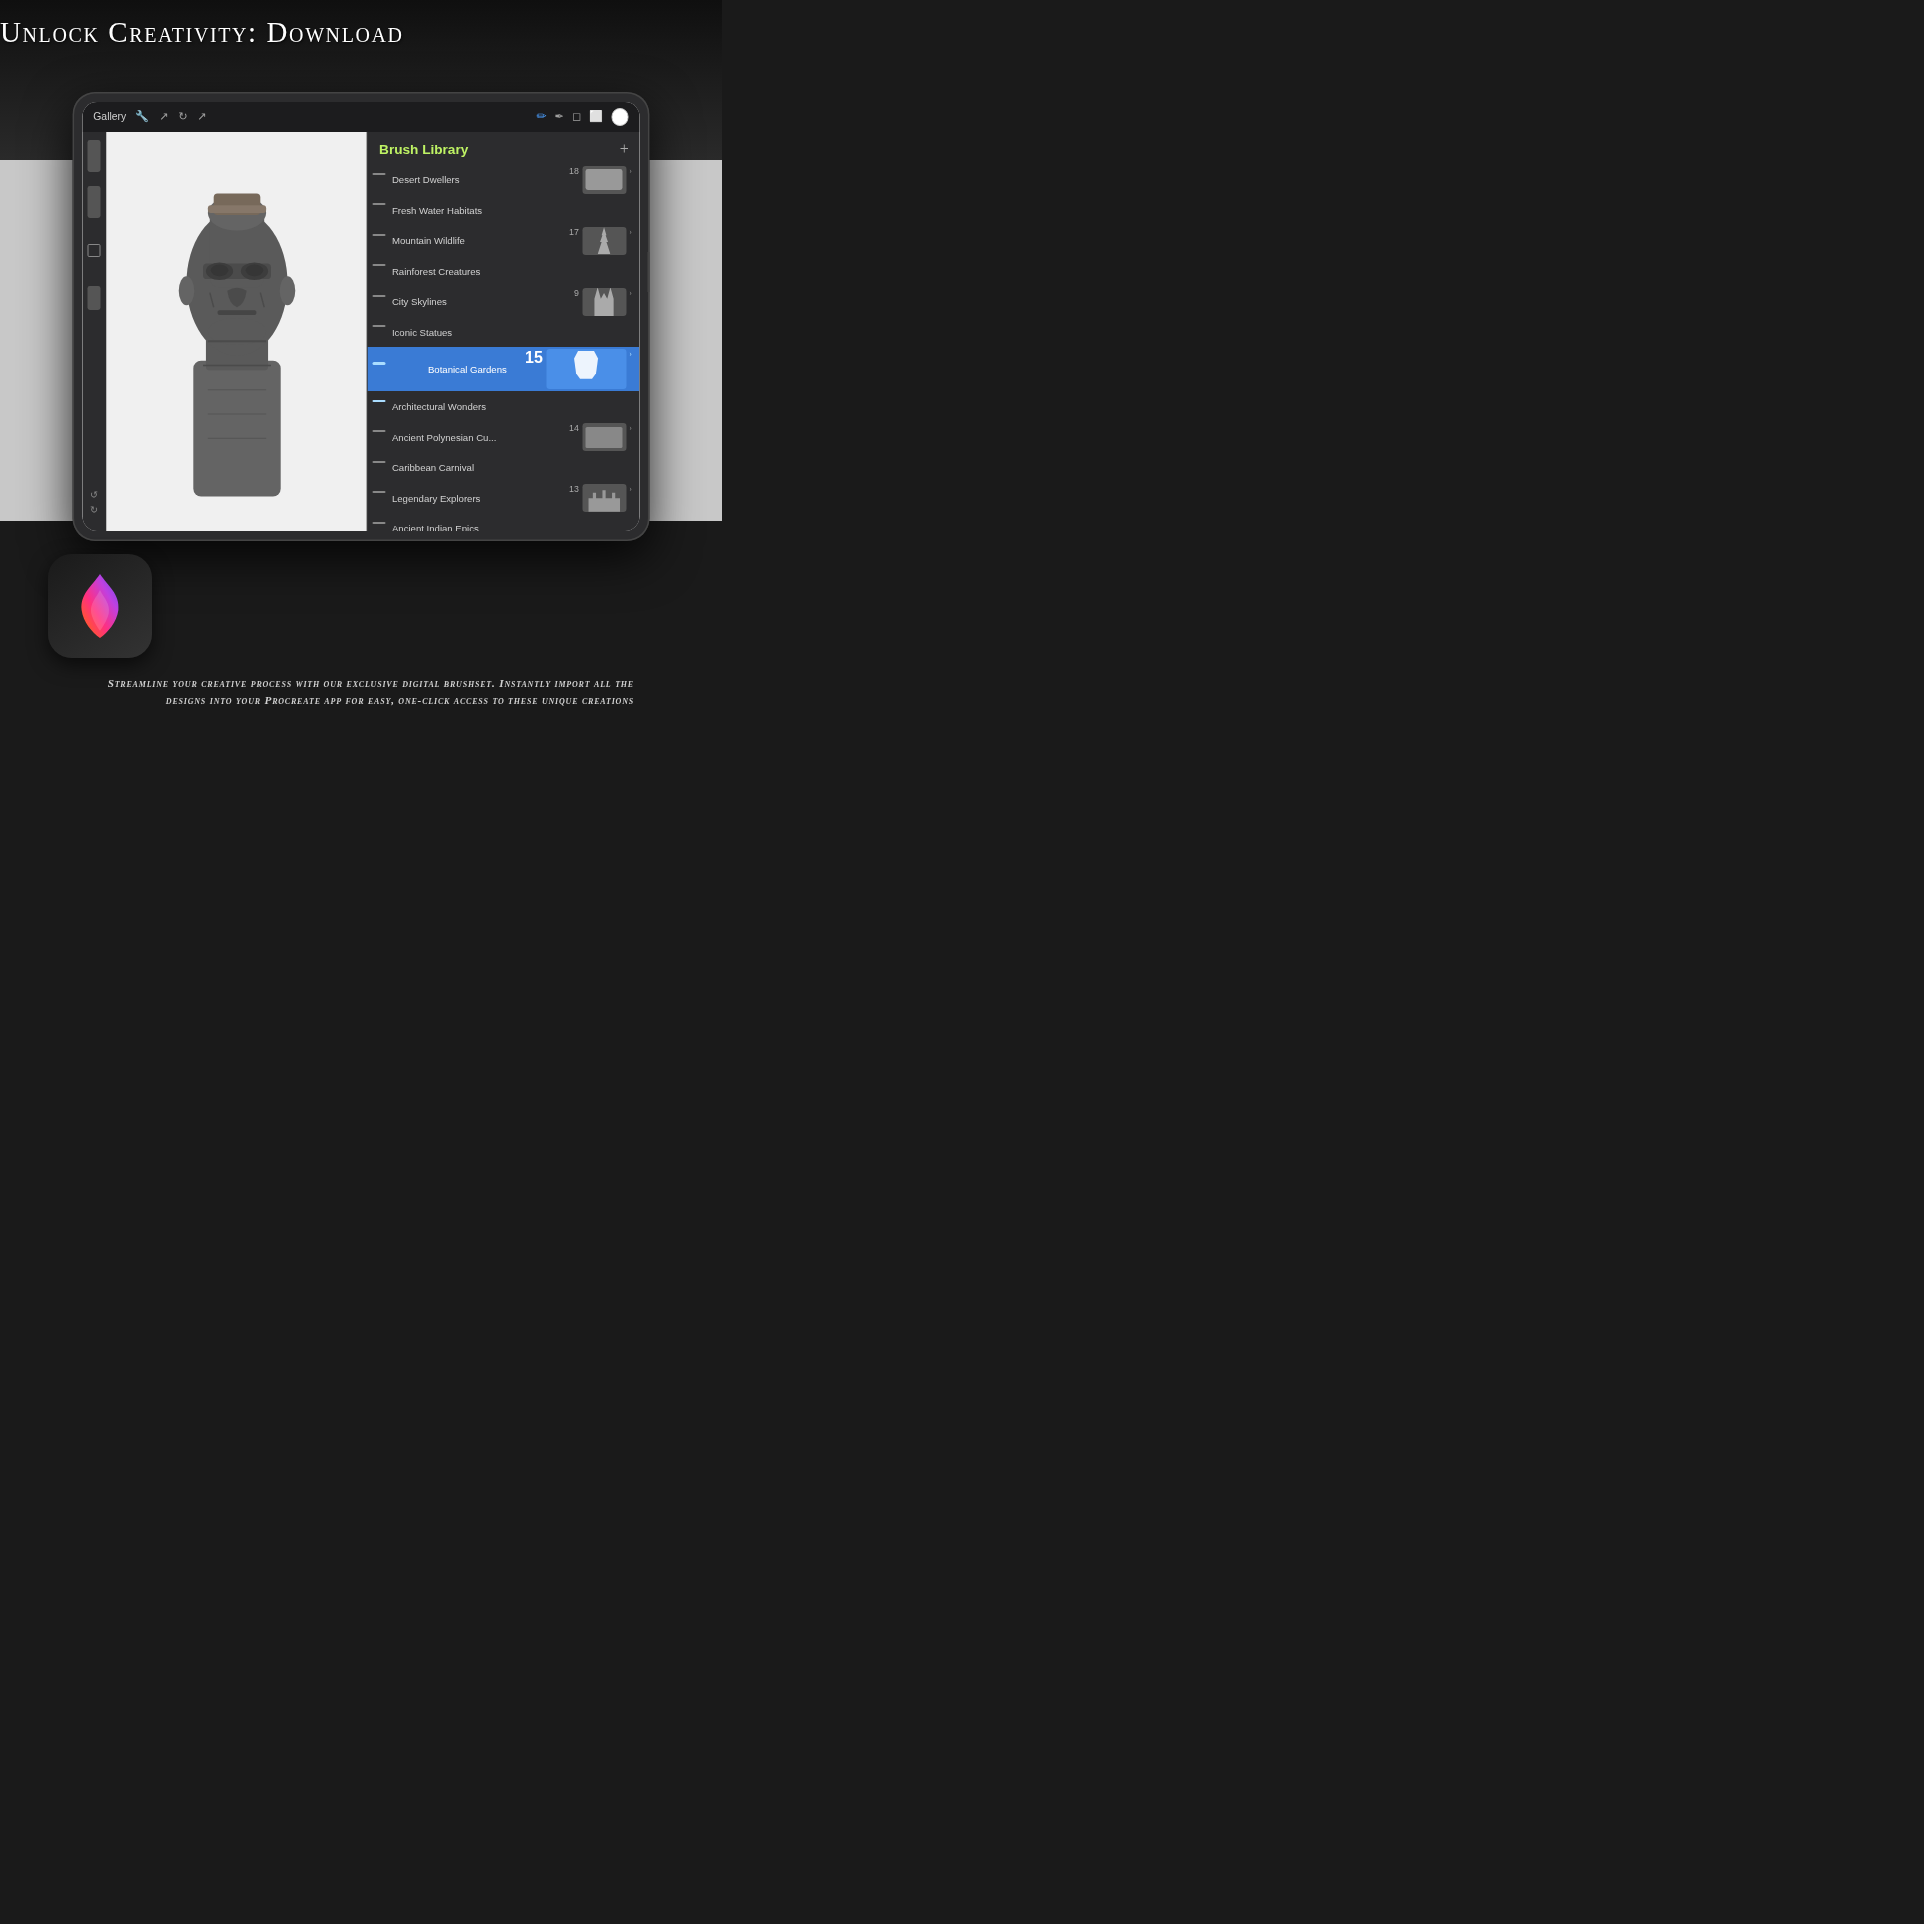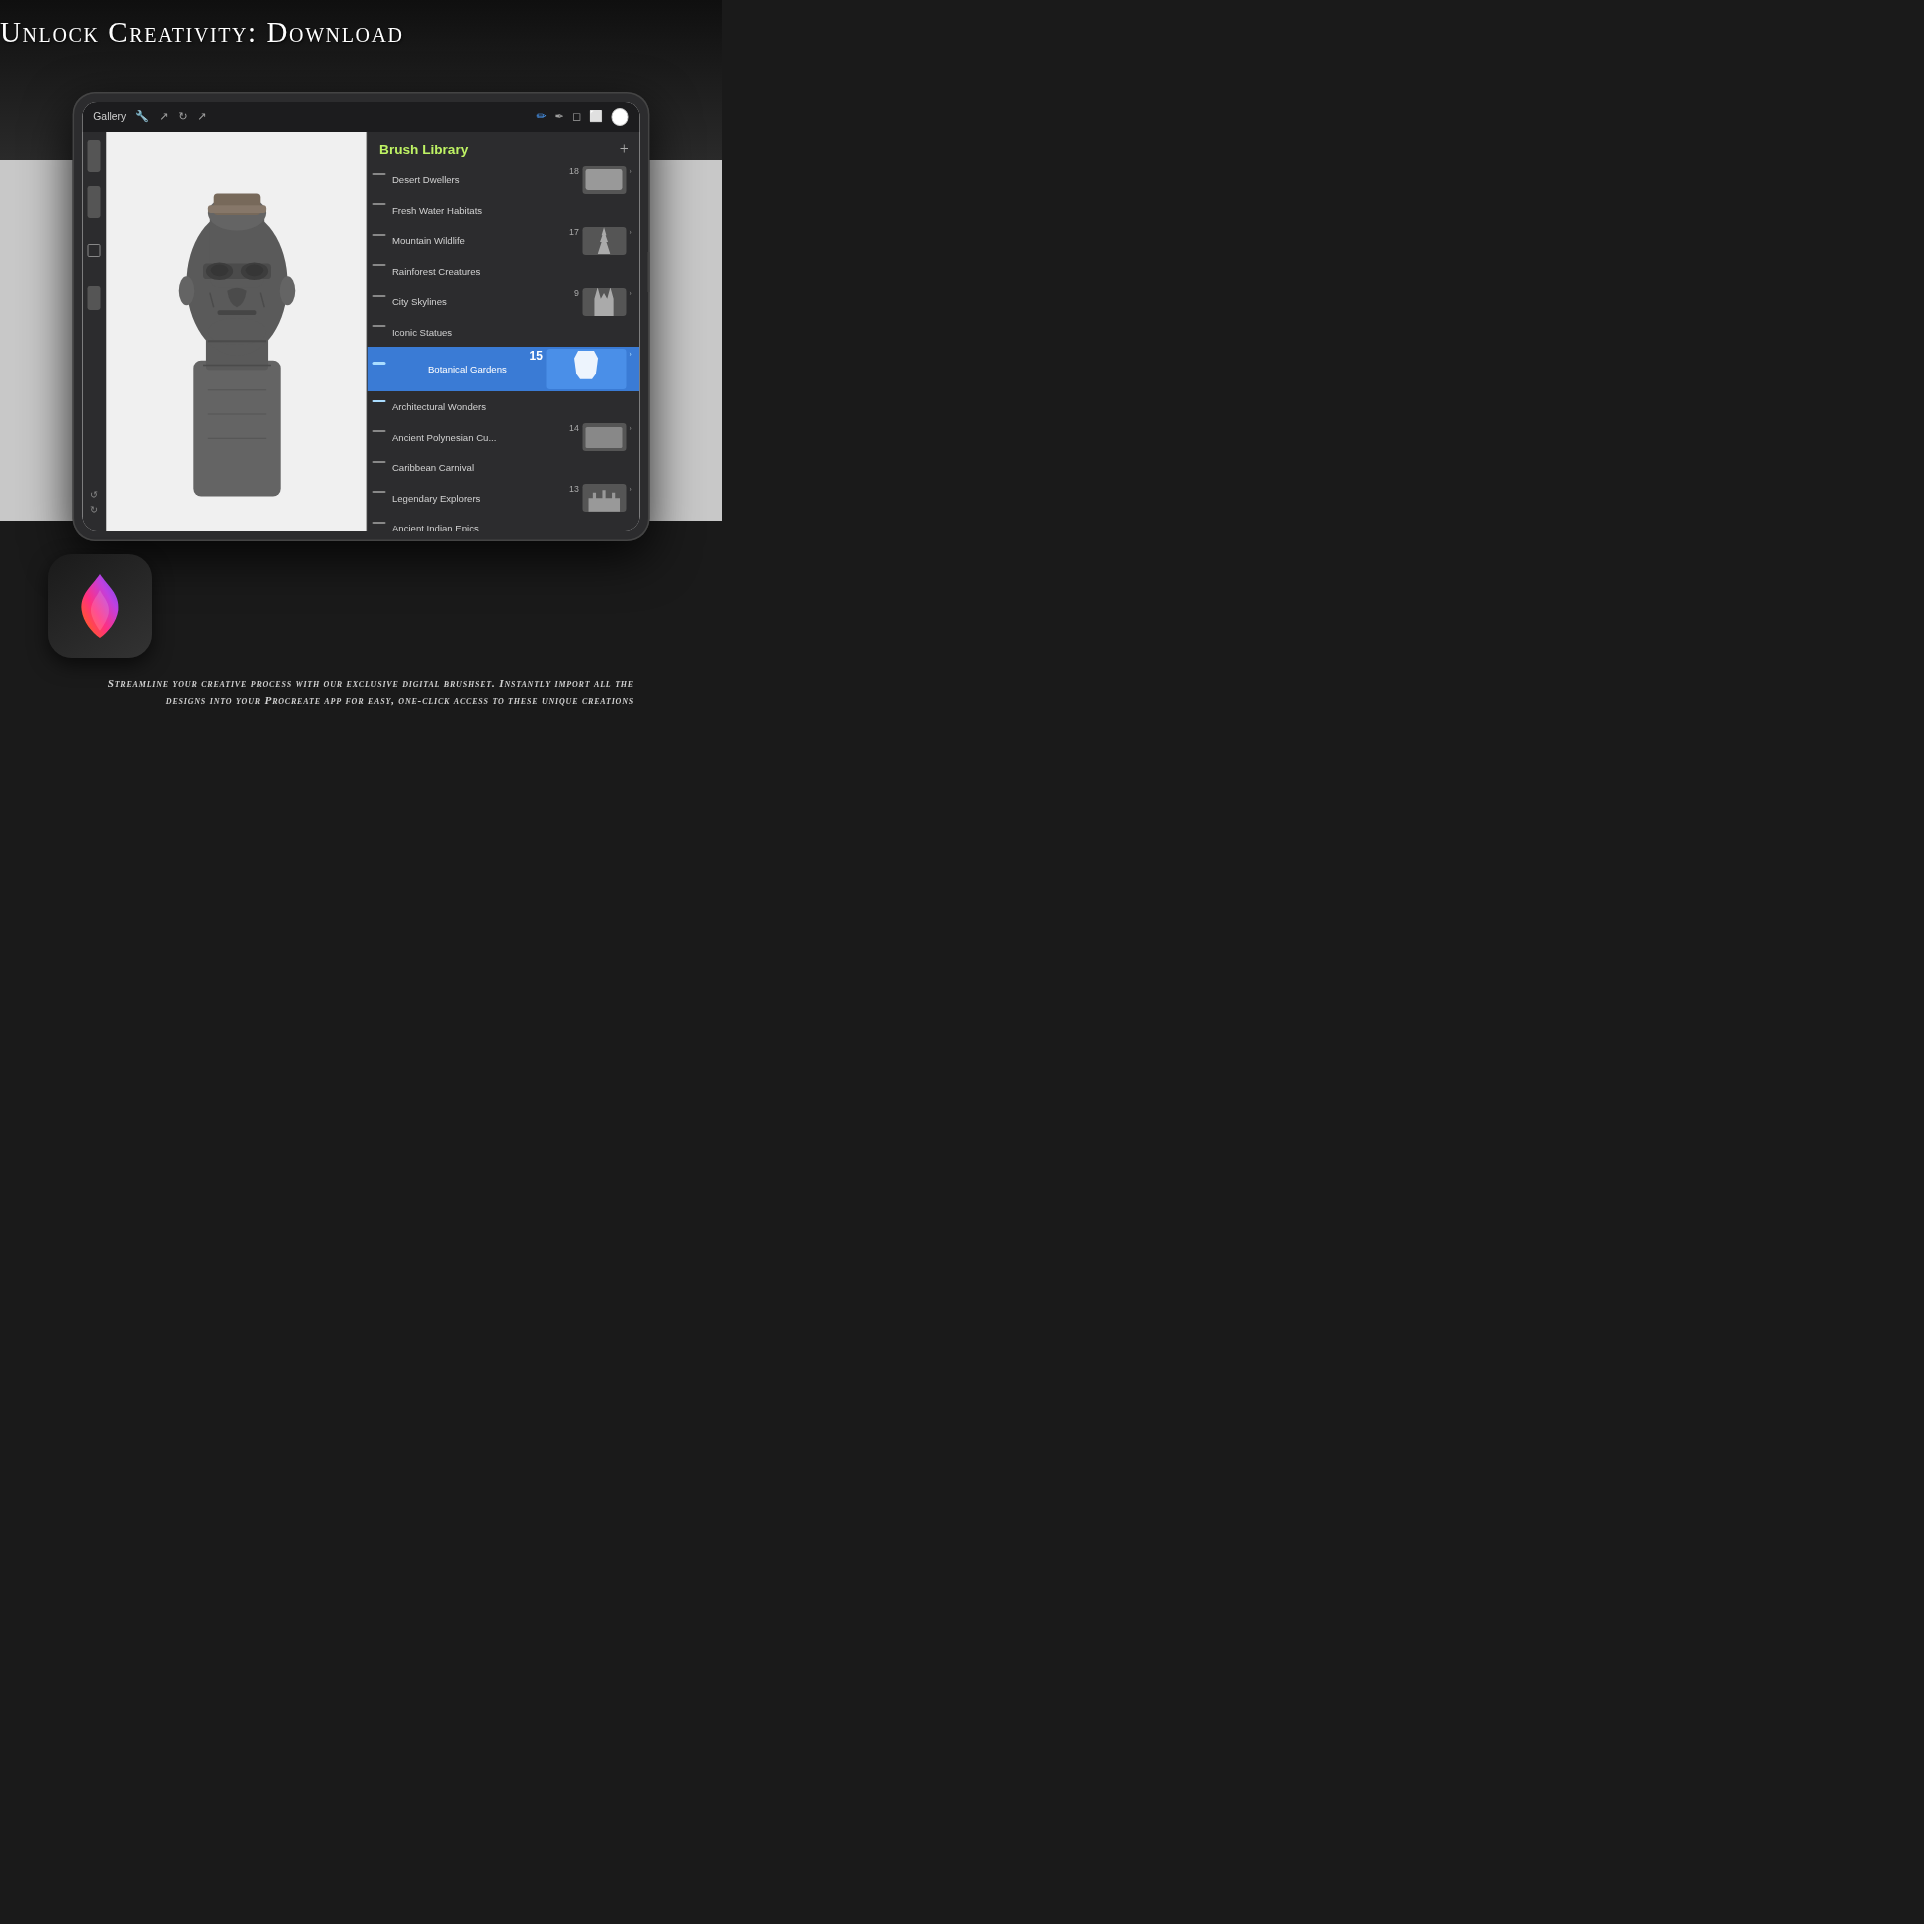--- a/index.html
+++ b/index.html
@@ -281,21 +281,21 @@
 
     .brush-number {
       color: #aaa;
       font-size: 8.8px;
       font-family: sans-serif;
     }
 
     .brush-number.white {
       color: #fff;
       font-weight: bold;
-      font-size: 12px;
+      font-size: 16px;
     }
 
     .brush-thumb {
       width: 44px;
       height: 28px;
       background: #555;
       border-radius: 3.2px;
       overflow: hidden;
       position: relative;
     }

